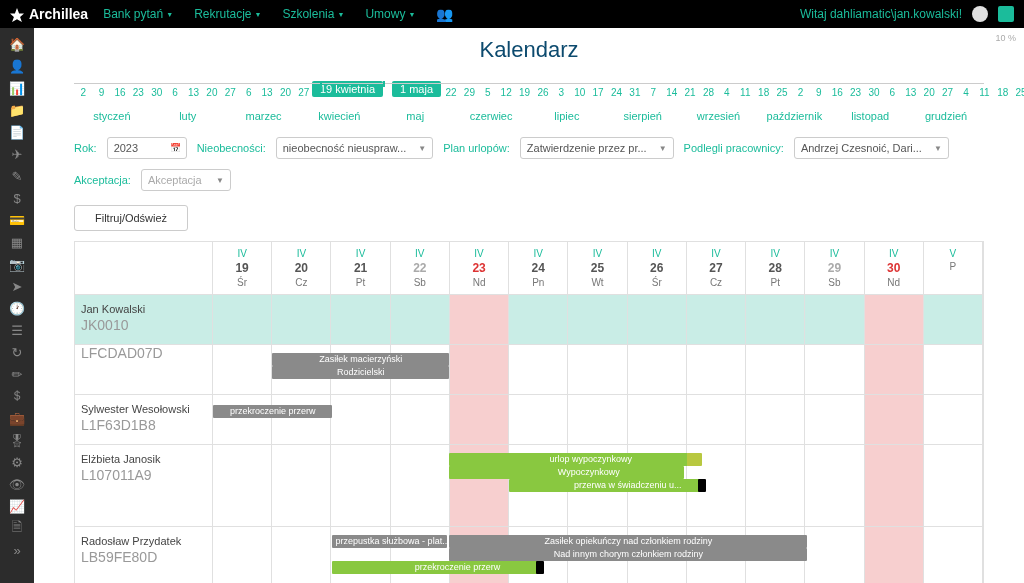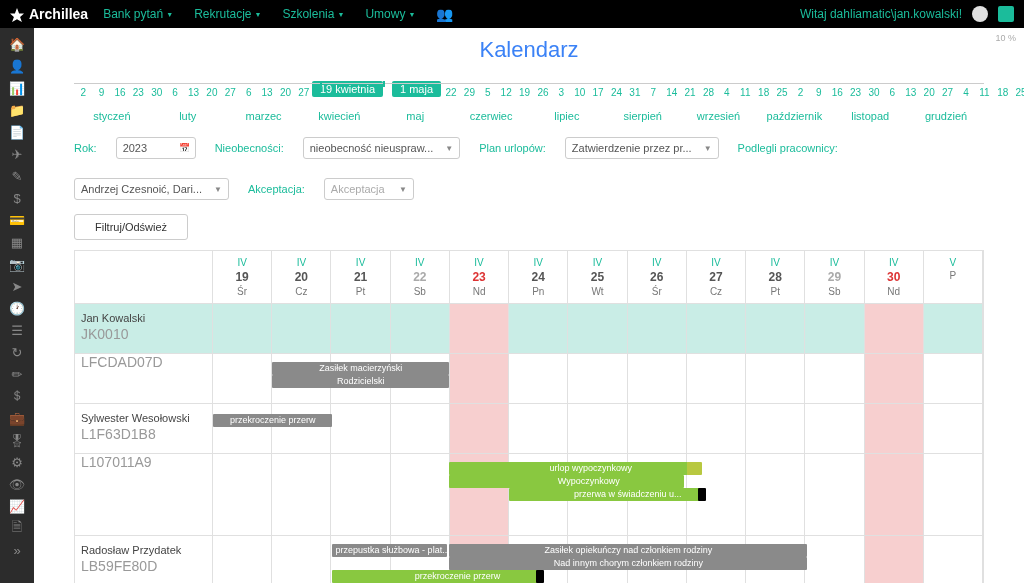--- a/index.html
+++ b/index.html
@@ -15,36 +15,36 @@
   .topbar-right { margin-left: auto; display: flex; align-items: center; gap: 10px; }
   .welcome { color: #1bbc9b; }
   .user-icon, .cal-icon { width: 16px; height: 16px; background: #e0e0e0; border-radius: 50%; display: inline-block; }
   .cal-icon { border-radius: 2px; background: #1bbc9b; }
 
   .sidebar { position: fixed; left: 0; top: 28px; bottom: 0; width: 34px; background: #2c2c2c; display: flex; flex-direction: column; padding-top: 5px; }
   .side-item { height: 22px; display: flex; align-items: center; justify-content: center; color: #888; font-size: 13px; cursor: pointer; }
 
   .content { margin-left: 34px; padding: 0; background: #fff; height: calc(100vh - 28px); overflow: auto; position: relative; }
   .inner { padding: 5px 40px 10px 40px; }
-  .page-title { text-align: center; font-size: 22px; color: #3b82f6; font-weight: 400; margin: 4px 0 6px; }
+  .page-title { text-align: center; font-size: 22px; color: #0c4a6e; font-weight: 400; margin: 4px 0 6px; }
   .corner-text { position: absolute; top: 5px; right: 8px; font-size: 9px; color: #aaa; }
 
   .timeline-wrap { position: relative; margin: 5px 0 15px; }
   .badges { display: flex; gap: 4px; position: absolute; top: -2px; }
   .badge { background: #1bbc9b; color: #fff; font-size: 11px; padding: 2px 8px; border-radius: 2px; }
   .badges.b1 { left: 238px; }
   .badges.b2 { left: 318px; }
   .tl-line { border-top: 1px solid #ccc; margin-top: 20px; position: relative; height: 1px; }
   .tl-marker { position: absolute; top: -3px; width: 2px; height: 6px; background: #1bbc9b; }
   .days-row { display: flex; margin-top: 3px; gap: 0; }
   .day-num { color: #1bbc9b; font-size: 10px; text-align: center; flex: 0 0 18.4px; }
   .months-row { display: flex; margin-top: 12px; }
   .month { color: #1bbc9b; font-size: 11px; text-align: center; }
 
-  .filters { display: flex; align-items: center; gap: 19px; margin: 15px 0 8px; font-size: 11px; flex-wrap: wrap; }
+  .filters { display: flex; align-items: center; gap: 10px; margin: 15px 0 8px; font-size: 11px; flex-wrap: wrap; }
   .filters label { color: #1bbc9b; }
   .filter-input { border: 1px solid #ccc; border-radius: 3px; padding: 4px 6px; font-size: 11px; color: #555; display: flex; align-items: center; gap: 4px; min-height: 22px; }
   .filter-input .caret { font-size: 8px; color: #888; margin-left: 8px; }
   .year-input { width: 80px; position: relative; }
   .year-input::after { content: "📅"; position: absolute; right: 4px; font-size: 9px; }
   .dropdown { min-width: 90px; justify-content: space-between; }
   .filter-btn { border: 1px solid #ccc; background: #fff; padding: 6px 20px; border-radius: 3px; font-size: 11px; cursor: pointer; color: #333; margin-top: 6px; }
 
   .calendar { border: 1px solid #e0e0e0; margin-top: 10px; }
   .cal-header { display: flex; }
@@ -368,20 +368,21 @@
               <div class="cal-cell"></div>
               <div class="cal-cell weekend"></div>
               <div class="cal-cell"></div>
               <div class="bars">
                 <div class="bar bar-gray" style="left: 0%; width: 15.5%; top: 4px;">przekroczenie przerw</div>
               </div>
             </div>
           </div>
           <div class="cal-row" style="min-height: 82px;">
             <div class="cal-name-col">
+              <div class="emp-name">Elżbieta Janosik</div>
               <div class="emp-id">L107011A9</div>
             </div>
             <div class="cal-cells">
               <div class="cal-cell"></div>
               <div class="cal-cell"></div>
               <div class="cal-cell"></div>
               <div class="cal-cell"></div>
               <div class="cal-cell weekend"></div>
               <div class="cal-cell"></div>
               <div class="cal-cell"></div>

